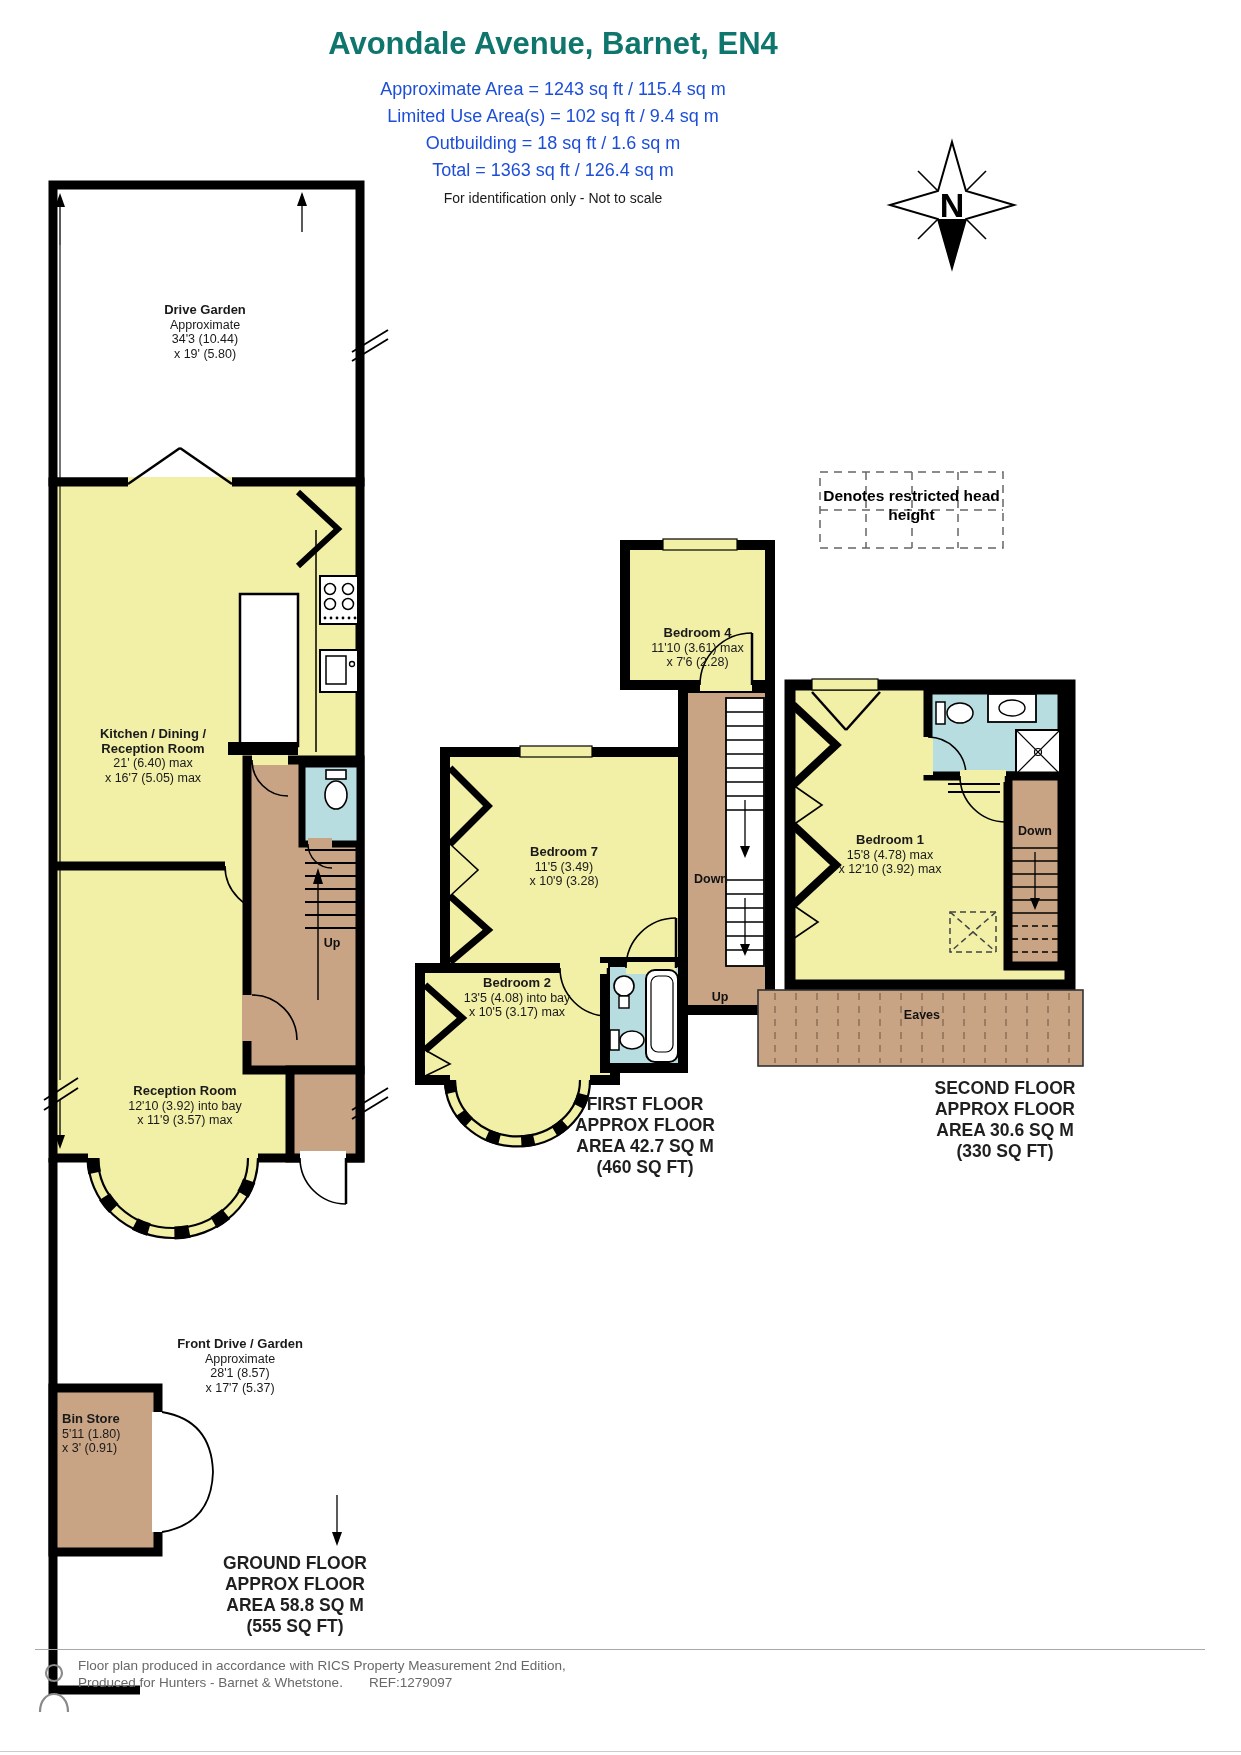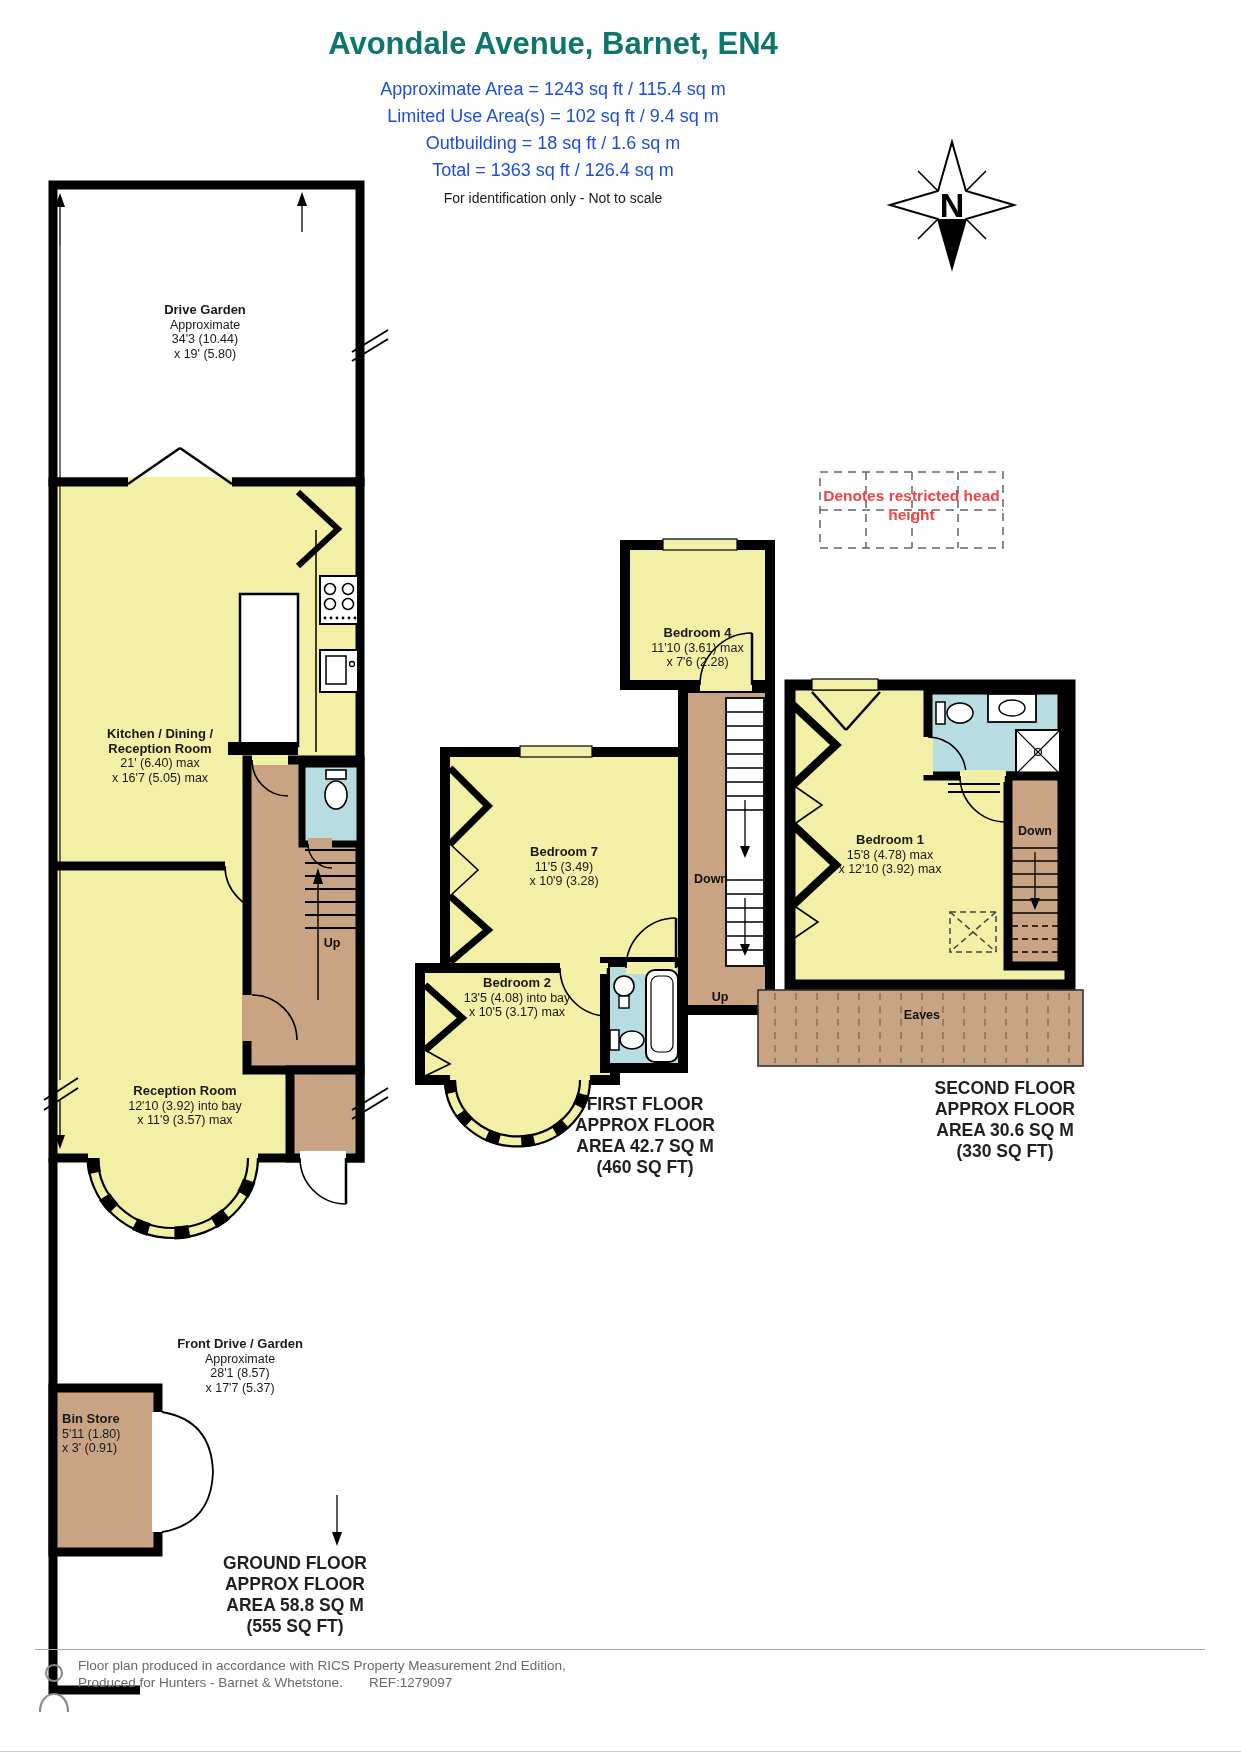--- a/index.html
+++ b/index.html
@@ -10,21 +10,21 @@
   .hdr h1{margin:0 0 14px 0;font-size:31px;font-weight:bold;color:#0f766e;}
   .hdr .area{font-size:18px;line-height:27px;color:#1d4ed8;}
   .hdr .disc{font-size:14px;margin-top:6px;color:#1a1a1a;}
   .lbl{position:absolute;font-size:12.5px;line-height:14.5px;text-align:center;color:#1a1a1a;white-space:nowrap;}
   .lbl .b{font-weight:bold;font-size:13px;}
   .lbl.left{text-align:left;}
   .stair{position:absolute;font-size:12.5px;font-weight:bold;text-align:center;color:#111;}
   .caption{position:absolute;font-size:17.5px;font-weight:bold;line-height:21px;text-align:center;color:#1f1f1f;}
   .legend{position:absolute;left:818px;top:470px;width:187px;height:80px;}
   .legend .txt{position:absolute;left:0;top:16px;width:187px;text-align:center;
-               font-size:15.5px;font-weight:bold;line-height:19px;color:#ef4444;}
+               font-size:15.5px;font-weight:bold;line-height:19px;color:#000000;}
   .footer{position:absolute;left:78px;top:1658px;width:1100px;font-size:13.5px;line-height:16.5px;color:#686868;}
   .footer .cc{margin-left:26px;}
   .rule{position:absolute;background:#a8a8a8;height:1px;}
   .n-letter{font-weight:bold;}
 </style>
 </head>
 <body>
 <div id="page">
 
 <svg id="plan-svg" width="1241" height="1755" viewBox="0 0 1241 1755">
@@ -331,21 +331,21 @@
 <div class="legend">
   <div class="txt" style="white-space:normal;">Denotes restricted head height</div>
 </div>
 
 <div class="lbl" style="left:120px;top:303px;width:170px;">
   <div class="b">Drive Garden</div>
   <div>Approximate</div>
   <div>34'3 (10.44)</div>
   <div>x 19' (5.80)</div>
 </div>
-<div class="lbl" style="left:60px;top:727px;width:200px;">
+<div class="lbl" style="left:53px;top:727px;width:200px;">
   <div class="b">Kitchen / Dining /</div>
   <div class="b">Reception Room</div>
   <div>21' (6.40) max</div>
   <div>x 16'7 (5.05) max</div>
 </div>
 <div class="lbl" style="left:85px;top:1084px;width:200px;">
   <div class="b">Reception Room</div>
   <div>12'10 (3.92) into bay</div>
   <div>x 11'9 (3.57) max</div>
 </div>

